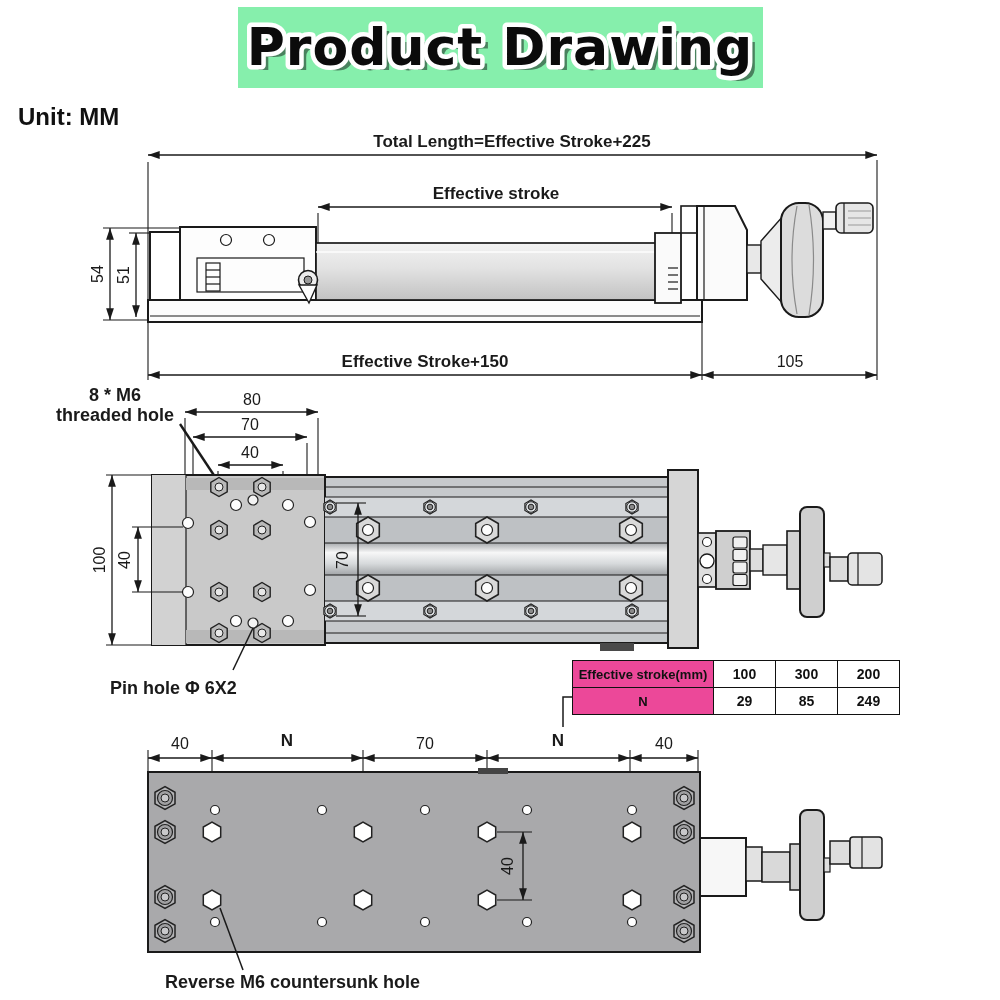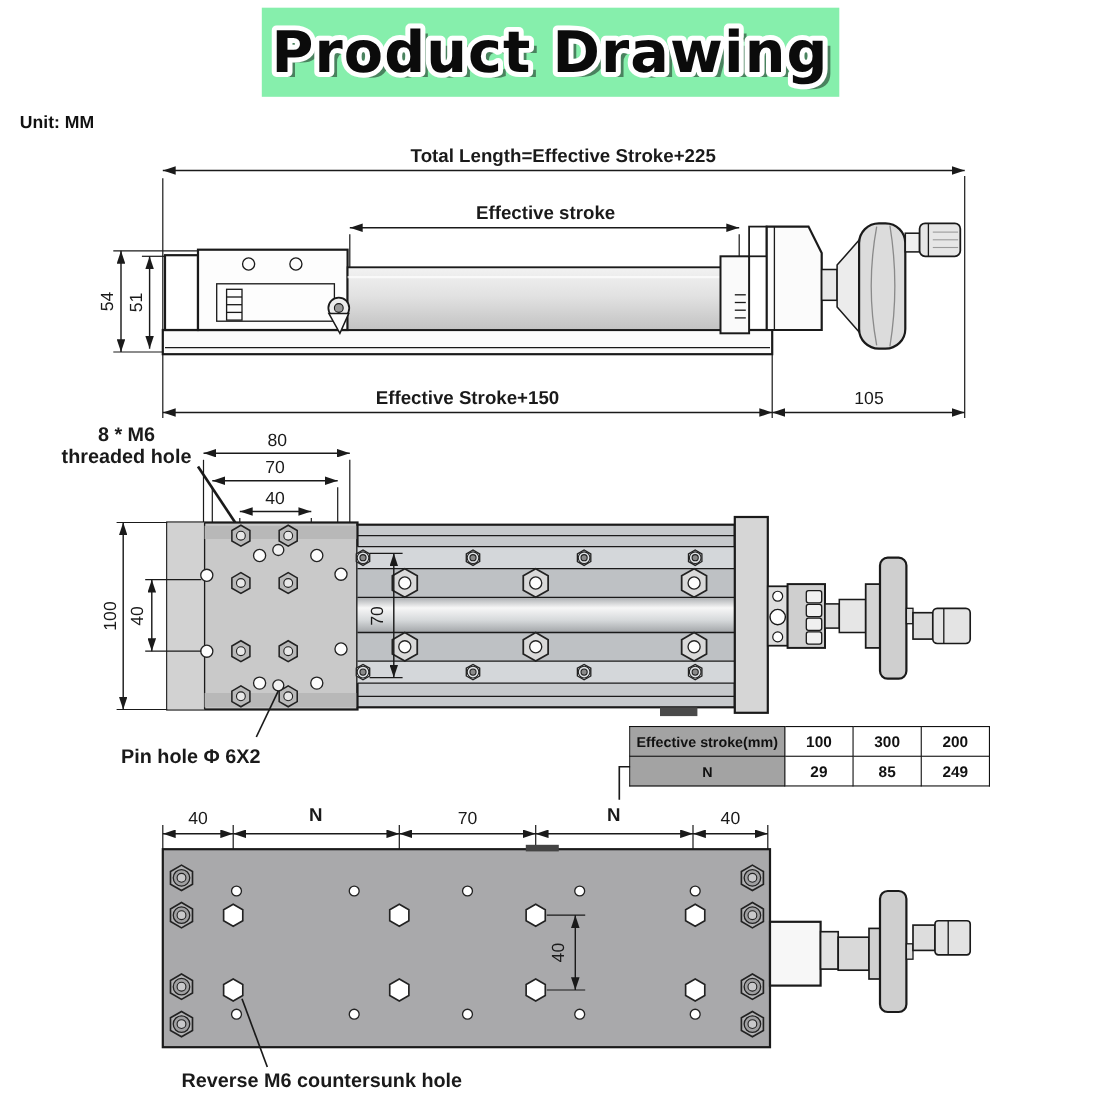--- a/index.html
+++ b/index.html
@@ -1,40 +1,40 @@
 <!DOCTYPE html>
 <html><head>
 <meta charset="utf-8">
 <style>
   html,body{margin:0;padding:0;background:#fff;}
   #page{position:relative;width:1000px;height:1000px;background:#fff;overflow:hidden;
         font-family:"Liberation Sans",sans-serif;color:#111;}
   .banner{position:absolute;left:238px;top:7px;width:525px;height:81px;background:#86efac;}
-  .unit-label{position:absolute;left:18px;top:103px;font-size:16px;font-weight:bold;
+  .unit-label{position:absolute;left:18px;top:103px;font-size:24px;font-weight:bold;
               font-family:"Liberation Sans",sans-serif;}
   #drawing{position:absolute;left:0;top:0;}
 
   
   .dim{stroke:#1a1a1a;stroke-width:1.3;fill:none;}
   .ext{stroke:#1a1a1a;stroke-width:1.1;fill:none;}
   .lead{stroke:#1a1a1a;stroke-width:2.4;fill:none;}
   .lead-thin{stroke:#1a1a1a;stroke-width:1.5;fill:none;}
   .part{stroke:#1a1a1a;stroke-width:2;}
   .part-thin{stroke:#1a1a1a;stroke-width:1.2;fill:none;}
   .tmid{text-anchor:middle;}
   .dimtext{font:16px "Liberation Sans",sans-serif;fill:#1a1a1a;}
   .dimtext-b{font:bold 17px "Liberation Sans",sans-serif;fill:#1a1a1a;}
   .callout{font:bold 18px "Liberation Sans",sans-serif;fill:#1a1a1a;}
   .banner-text{font:800 52px "DejaVu Sans",sans-serif;letter-spacing:1px;}
 
   
   .ptable{position:absolute;left:572px;top:660px;border-collapse:collapse;}
   .ptable td{border:1.6px solid #111;text-align:center;font-weight:bold;
              font-size:14px;padding:0;height:26px;font-family:"Liberation Sans",sans-serif;}
-  .ptable td.th{background:#a3a3a3;font-size:13px;width:140px;}
+  .ptable td.th{background:#ec4899;font-size:13px;width:140px;}
   .ptable td.val{width:61px;background:#fff;}
 </style>
 </head>
 <body>
 
 <div id="page">
 
   <div class="banner">
     <svg width="525" height="81">
       <text class="banner-text" x="265" y="60" text-anchor="middle" fill="#000" opacity="0.45" transform="translate(4,3)">Product Drawing</text>

